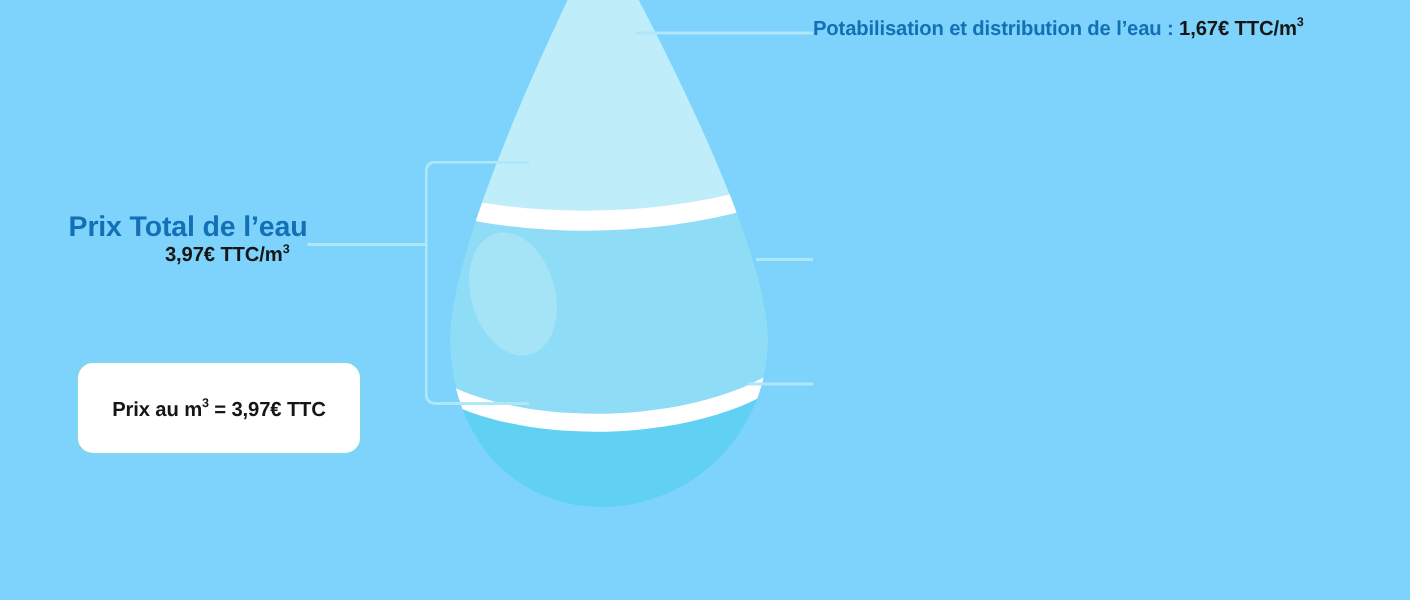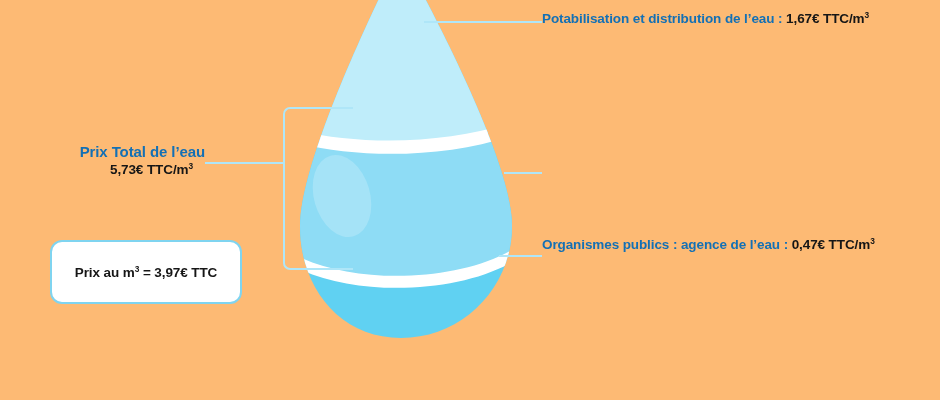--- a/index.html
+++ b/index.html
@@ -7,21 +7,21 @@
     padding: 0;
     background: #ffffff;
   }
   body {
     font-family: "Liberation Sans", sans-serif;
   }
   #infographic {
     position: relative;
     width: 940px;
     height: 400px;
-    background: #fdba74;
+    background: #7dd3fc;
     overflow: hidden;
   }
 
   
   #droplet-svg {
     position: absolute;
     left: 0;
     top: 0;
     width: 940px;
     height: 400px;
@@ -76,21 +76,21 @@
   
   #total-block {
     position: absolute;
     left: 35px;
     top: 143px;
     width: 170px;
     text-align: right;
   }
   #total-title {
     color: #1370B5;
-    font-size: 15px;
+    font-size: 19px;
     font-weight: bold;
     line-height: 17px;
     letter-spacing: -0.1px;
   }
   #total-value {
     color: #161616;
     font-size: 13.5px;
     font-weight: bold;
     line-height: 19px;
     padding-right: 12px;
@@ -164,26 +164,23 @@
   <div class="conn conn-h" id="line-total-left"></div>
   <div class="conn conn-h" id="line-right-1"></div>
   <div class="conn conn-h" id="line-right-2"></div>
   <div class="conn conn-h" id="line-right-3"></div>
 
   <div class="label-right" id="label-potabilisation">
     <span class="lbl">Potabilisation et distribution de l’eau : </span><span class="val">1,67€ TTC/m</span><sup class="val">3</sup>
   </div>
 
 
-  <div class="label-right" id="label-organismes">
-    <span class="lbl">Organismes publics : agence de l’eau : </span><span class="val">0,47€ TTC/m</span><sup class="val">3</sup>
-  </div>
 
   <div id="total-block">
     <div id="total-title">Prix Total de l’eau</div>
-    <div id="total-value"><span>5,73€ TTC/m</span><sup>3</sup></div>
+    <div id="total-value"><span>3,97€ TTC/m</span><sup>3</sup></div>
   </div>
 
   <div id="price-box">
     <div><span>Prix au m</span><sup>3</sup><span> = 3,97€ TTC</span></div>
   </div>
 
 </div>
 
 </body></html>

